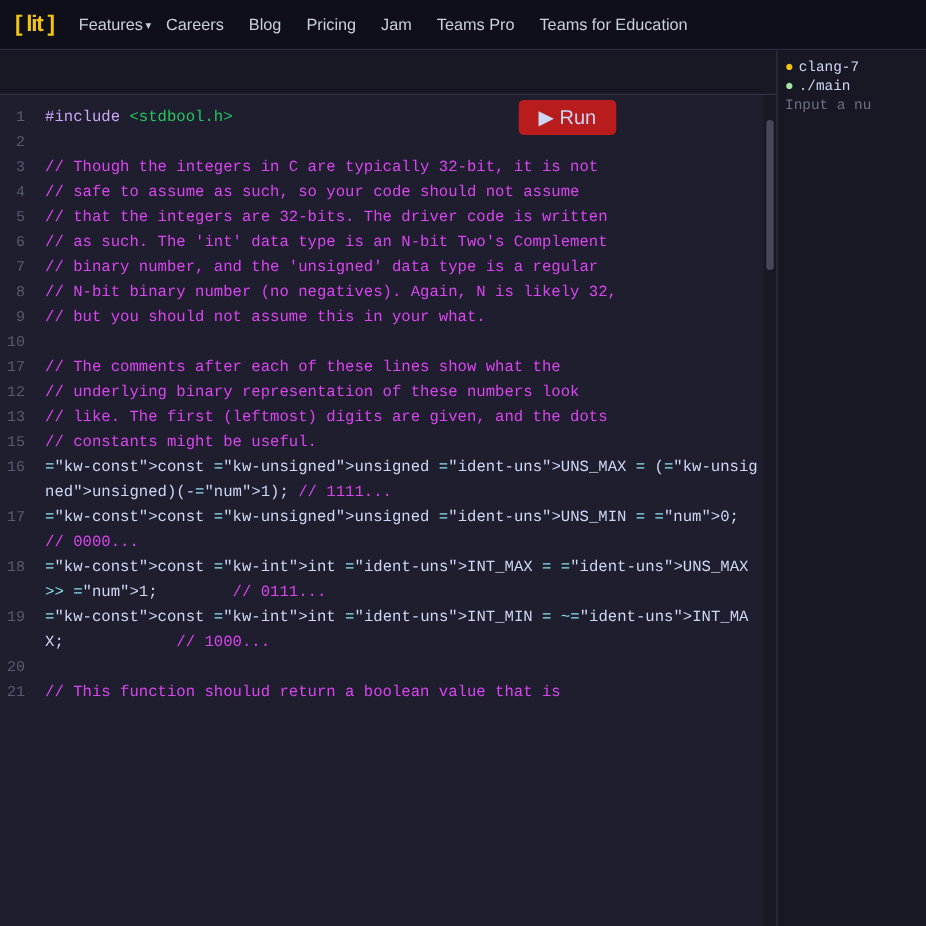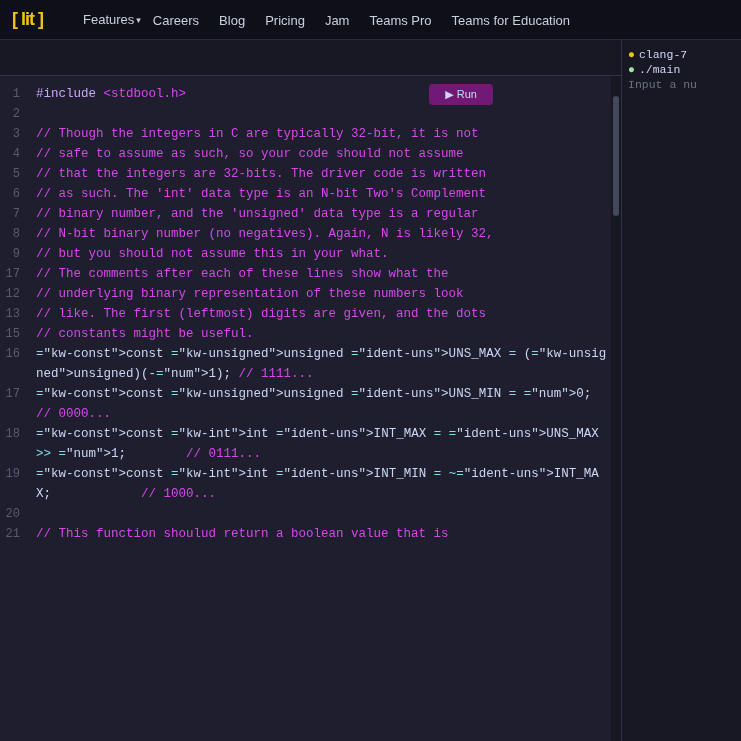--- a/index.html
+++ b/index.html
@@ -41,21 +41,20 @@
       color: #c9d1d9;
       text-decoration: none;
       font-size: 13px;
       padding: 6px 8px;
       border-radius: 4px;
     }
     .nav-features {
       display: flex;
       align-items: center;
       gap: 2px;
-      margin-left: 20px;
     }
     .chevron {
       font-size: 9px;
       color: #c9d1d9;
     }
 
     
     .main-container {
       display: flex;
       height: calc(741px - 40px);
@@ -106,21 +105,21 @@
     .line-content {
       color: #cdd6f4;
       white-space: pre-wrap;
       word-break: break-all;
       padding-right: 8px;
       flex: 1;
     }
 
     
     .kw-include { color: #cba6f7; } 
-    .kw-header { color: #d946ef; margin-top: 40px; } 
+    .kw-header { color: #22c55e; margin-top: 40px; } 
     .comment { color: #d946ef; font-style: normal; font-family: Liberation Mono, monospace; }
     .op { color: #89dceb; }
 
     
     .scrollbar {
       width: 10px;
       background: #181825;
       position: absolute;
       right: 0;
       top: 36px;
@@ -163,26 +162,26 @@
       position: absolute;
       top: 36px;
       right: 120px;
       z-index: 10;
       height: 36px;
       display: flex;
       align-items: center;
       padding: 0 8px;
     }
     .run-btn {
-      background: #701a75;
+      background: #b91c1c;
       border: none;
       color: #cdd6f4;
       padding: 4px 16px;
       border-radius: 4px;
-      font-size: 11px;
+      font-size: 16px;
       cursor: pointer;
     }
   </style>
 </head>
 <body>
 
 <nav>
   <div class="nav-logo">
     <span>[</span>
     <span>lit</span>
@@ -248,20 +247,24 @@
         </div>
         <div class="code-line">
           <span class="line-num">8</span>
           <span class="line-content"><span class="comment">// N-bit binary number (no negatives). Again, N is likely 32,</span></span>
         </div>
         <div class="code-line">
           <span class="line-num">9</span>
           <span class="line-content"><span class="comment">// but you should not assume this in your what.</span></span>
         </div>
         <div class="code-line">
+          <span class="line-num">10</span>
+          <span class="line-content">&nbsp;</span>
+        </div>
+        <div class="code-line">
           <span class="line-num">17</span>
           <span class="line-content"><span class="comment">// The comments after each of these lines show what the</span></span>
         </div>
         <div class="code-line">
           <span class="line-num">12</span>
           <span class="line-content"><span class="comment">// underlying binary representation of these numbers look</span></span>
         </div>
         <div class="code-line">
           <span class="line-num">13</span>
           <span class="line-content"><span class="comment">// like. The first (leftmost) digits are given, and the dots</span></span>

